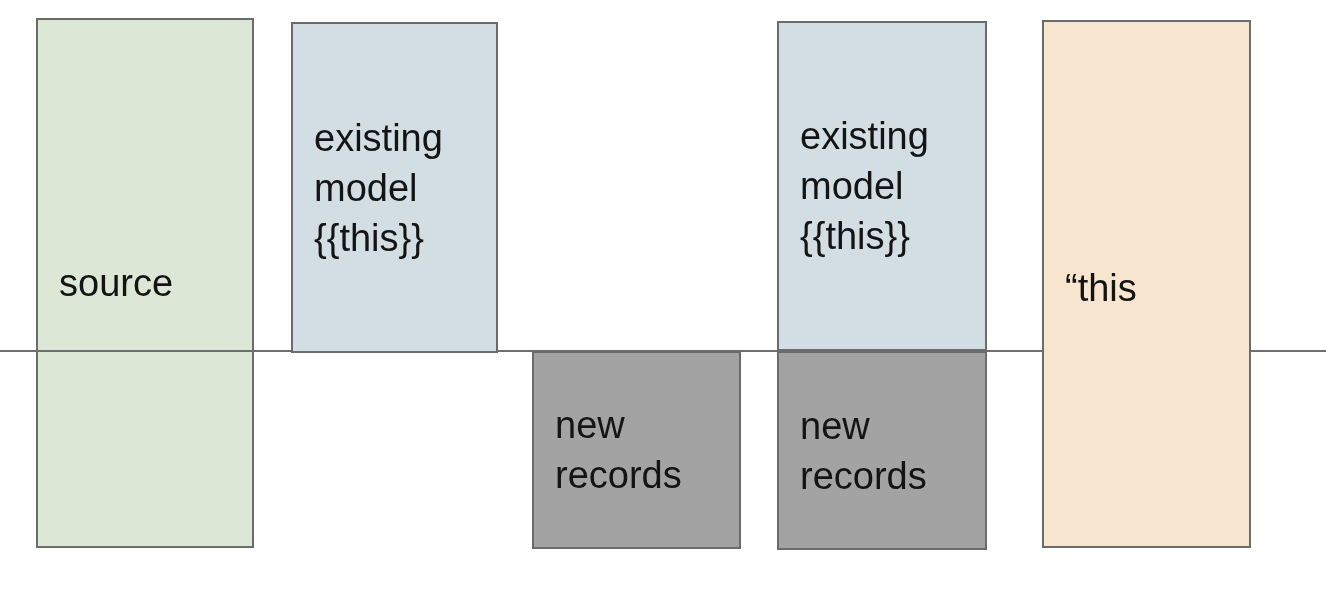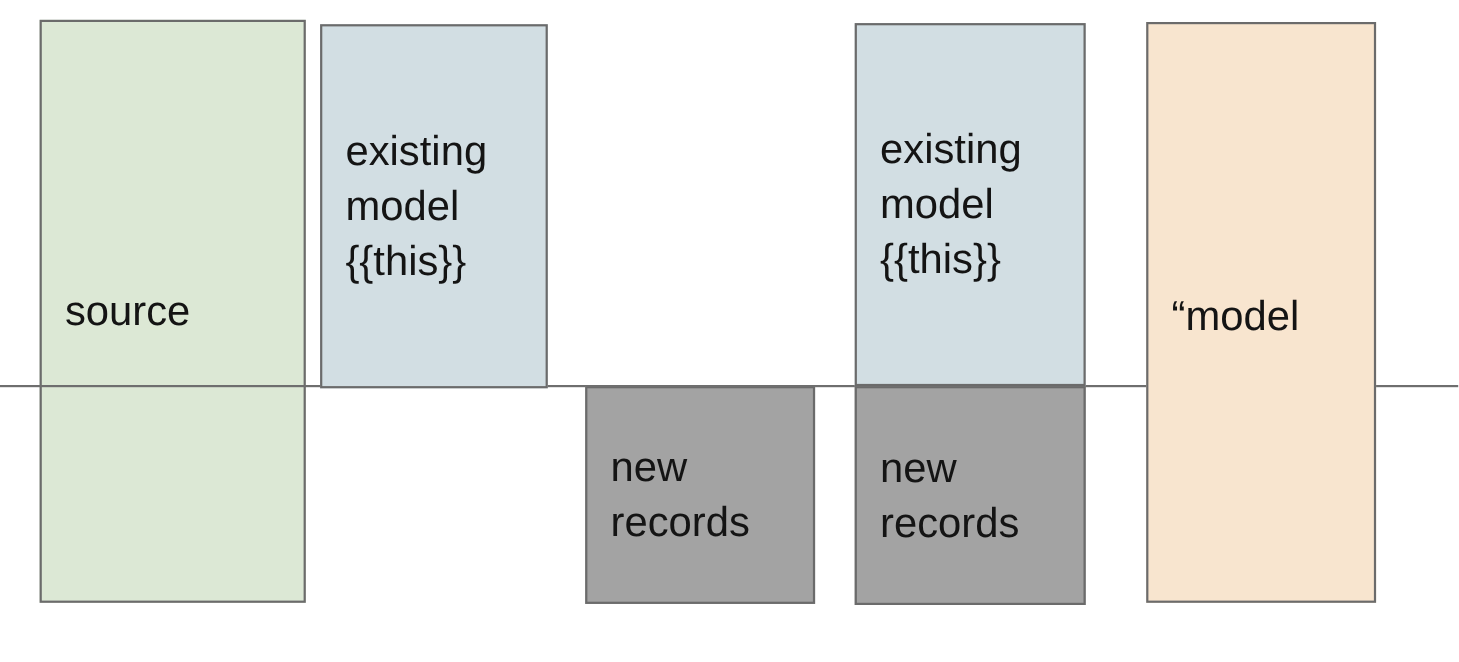--- a/index.html
+++ b/index.html
@@ -38,21 +38,21 @@
     font-size: 38px;
     line-height: 50px;
     letter-spacing: 0;
   }
   .box .line { white-space: pre; }
   .green  { background: #dce8d5; z-index: 0; }
   .blue   { background: #d2dee3; z-index: 2; }
   .pink   { background: #a3a3a3; z-index: 2; }
   .orange { background: #f8e5cf; z-index: 2; }
 
-  .box-source          { left: 36px;   top: 18px;  width: 242px; height: 530px; }
+  .box-source          { left: 36px;   top: 18px;  width: 218px; height: 530px; }
   .box-existing-left   { left: 291px;  top: 22px;  width: 207px; height: 331px; }
   .box-new-left        { left: 532px;  top: 351px; width: 209px; height: 198px; }
   .box-existing-right  { left: 777px;  top: 21px;  width: 210px; height: 330px; }
   .box-new-right       { left: 777px;  top: 351px; width: 210px; height: 199px; }
   .box-full-refresh    { left: 1042px; top: 20px;  width: 209px; height: 528px; }
   .box-full-refresh .label-block { padding-top: 8px; }
 </style>
 </head>
 <body>
 
@@ -91,17 +91,17 @@
 
   <div class="box pink box-new-right">
     <div class="label-block">
       <div class="line">new</div>
       <div class="line">records</div>
     </div>
   </div>
 
   <div class="box orange box-full-refresh">
     <div class="label-block">
-      <div class="line">“model</div>
+      <div class="line">“this</div>
     </div>
   </div>
 
 </div>
 
 </body></html>

